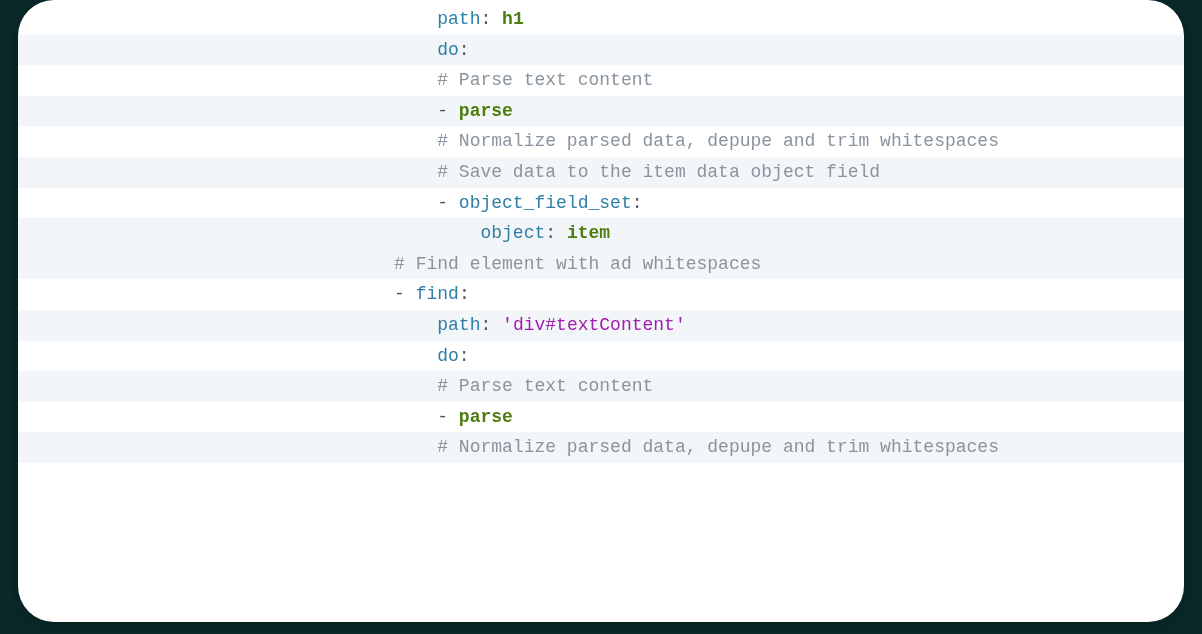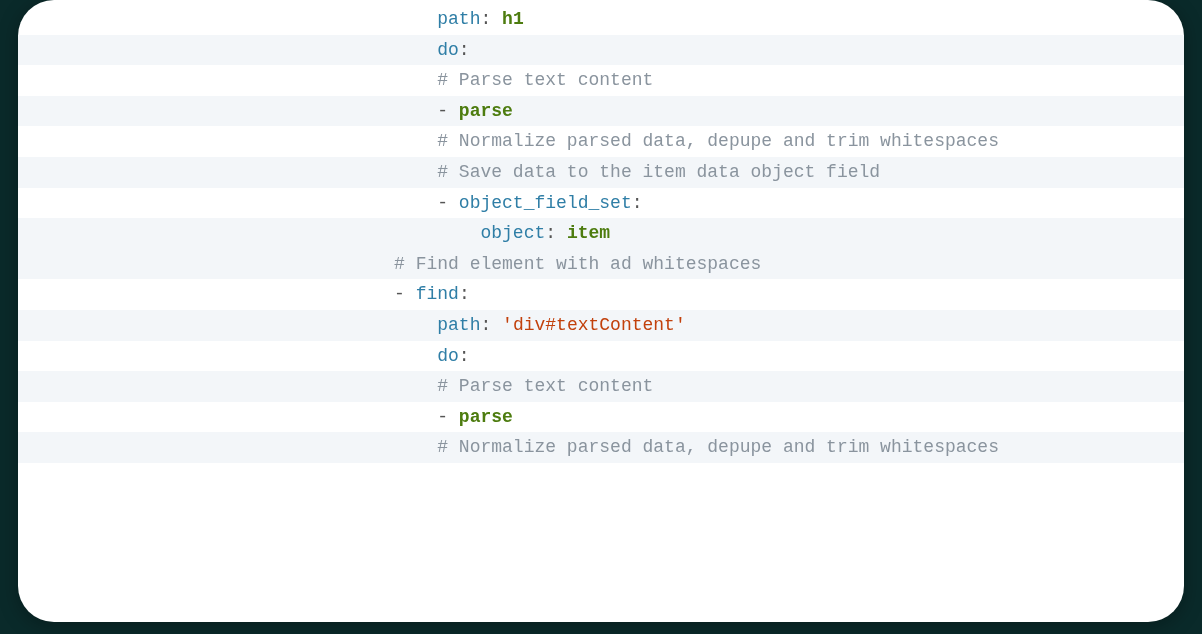--- a/index.html
+++ b/index.html
@@ -36,21 +36,21 @@
     white-space: pre;
     padding-left: 160px;
   }
   .line.odd {
     background: #f3f6f9;
   }
   .tok-key     { color: #2f7ea6; }  
   .tok-val     { color: #4d7c0f; font-weight: 700; } 
   .tok-punct   { color: #555555; } 
   .tok-comment { color: #8a949e; text-align: center; } 
-  .tok-string  { color: #c2410c; } 
+  .tok-string  { color: #a21caf; } 
   
 </style>
 </head>
 <body>
 
 <div class="card">
   <div class="code-area" id="code-block">
       <div class="line"><span>                        </span><span class="tok-key">path</span><span class="tok-punct">:</span><span> </span><span class="tok-val">h1</span></div>
       <div class="line odd"><span>                        </span><span class="tok-key">do</span><span class="tok-punct">:</span></div>
       <div class="line"><span>                        </span><span class="tok-comment"># Parse text content</span></div>

